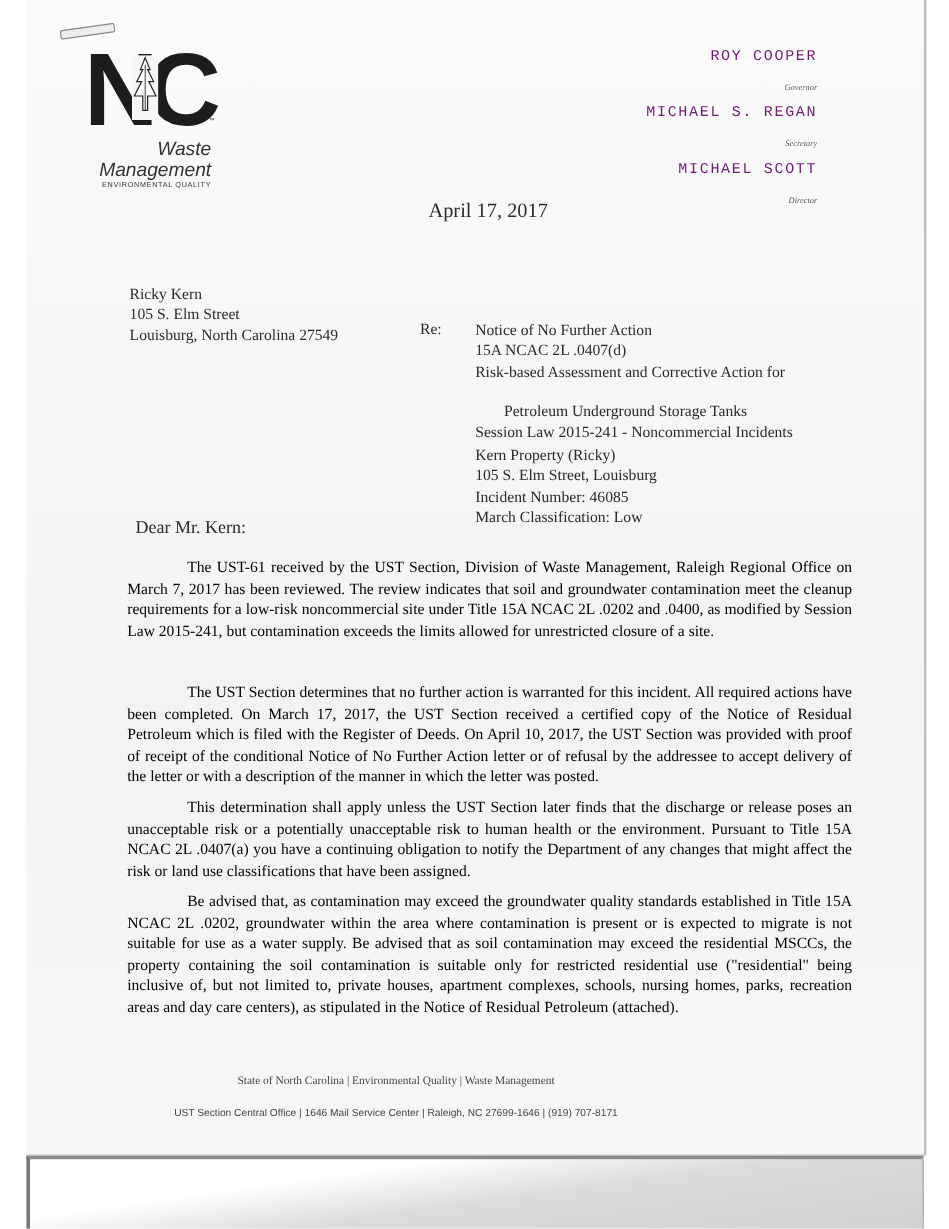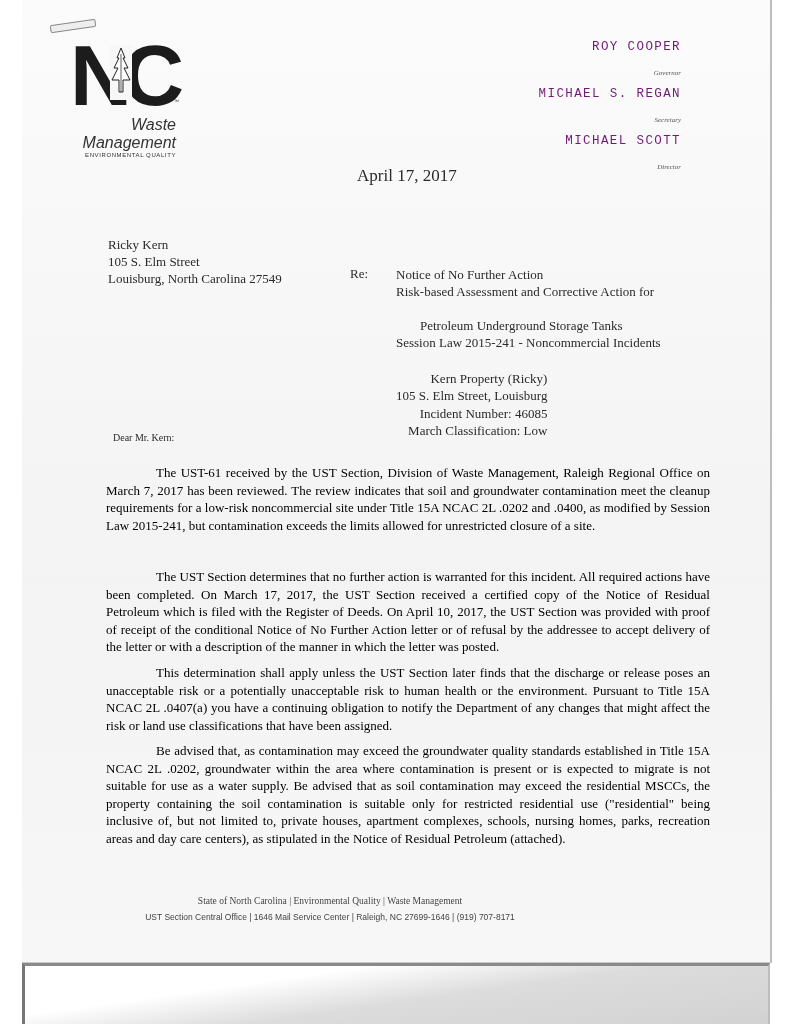--- a/index.html
+++ b/index.html
@@ -56,33 +56,33 @@
   .official { margin-bottom: 10px; }
   .official-name {
     font-family: Liberation Mono, monospace; font-size: 12.5px; letter-spacing: 1.4px; color: #701a75; margin-left: 32px;
   }
   .official-title { font-size: 7px; font-style: italic; color: #555; margin-top: 15px; }
   .date { position: absolute; left: 357px; top: 166px; font-size: 17px; }
   .addr { position: absolute; left: 108px; top: 200px; font-size: 13px; line-height: 17px; margin-top: 36px; }
   .re-label { position: absolute; left: 350px; top: 266px; font-size: 13px; }
   .re { position: absolute; left: 396px; top: 266px; font-size: 13px; line-height: 17.3px; }
   .re .indent { padding-left: 24px; margin-top: 16px; }
-  .prop { position: absolute; left: 396px; top: 370px; font-size: 13px; line-height: 17.3px; text-align: right; }
-  .salute { position: absolute; left: 113px; top: 432px; font-size: 10px; }
+  .prop { position: absolute; left: 396px; top: 370px; font-size: 13px; line-height: 17.3px; }
+  .salute { position: absolute; left: 113px; top: 432px; font-size: 15px; }
   .para {
     position: absolute; left: 106px; width: 604px; font-size: 13px; line-height: 17.6px;
     text-align: justify; text-indent: 50px; color: #000000;
   }
   .p1 { top: 464px; }
   .p2 { top: 568px; }
   .p3 { top: 664px; }
   .p4 { top: 742px; }
   .footer { position: absolute; left: 0; width: 660px; top: 896px; text-align: center; }
   .footer-l1 { font-family: "Liberation Serif", serif; font-size: 9.5px; color: #444; }
-  .footer-l2 { font-family: "Liberation Sans", sans-serif; font-size: 8.5px; color: #444; margin-top: 6px; }
+  .footer-l2 { font-family: "Liberation Sans", sans-serif; font-size: 8.5px; color: #444; margin-top: 16px; }
 </style>
 </head>
 <body>
 
 <div class="page"></div>
 <div class="page2"></div>
 <div class="pen-mark"></div>
 
 <div class="logo">
   <div class="logo-mark">
@@ -118,20 +118,21 @@
 
 <div class="addr">
   <div>Ricky Kern</div>
   <div>105 S. Elm Street</div>
   <div>Louisburg, North Carolina 27549</div>
 </div>
 
 <div class="re-label">Re:</div>
 <div class="re">
   <div>Notice of No Further Action</div>
+  <div>15A NCAC 2L .0407(d)</div>
   <div>Risk-based Assessment and Corrective Action for</div>
   <div class="indent">Petroleum Underground Storage Tanks</div>
   <div>Session Law 2015-241 - Noncommercial Incidents</div>
 </div>
 
 <div class="prop">
   <div>Kern Property (Ricky)</div>
   <div>105 S. Elm Street, Louisburg</div>
   <div>Incident Number: 46085</div>
   <div>March Classification: Low</div>

